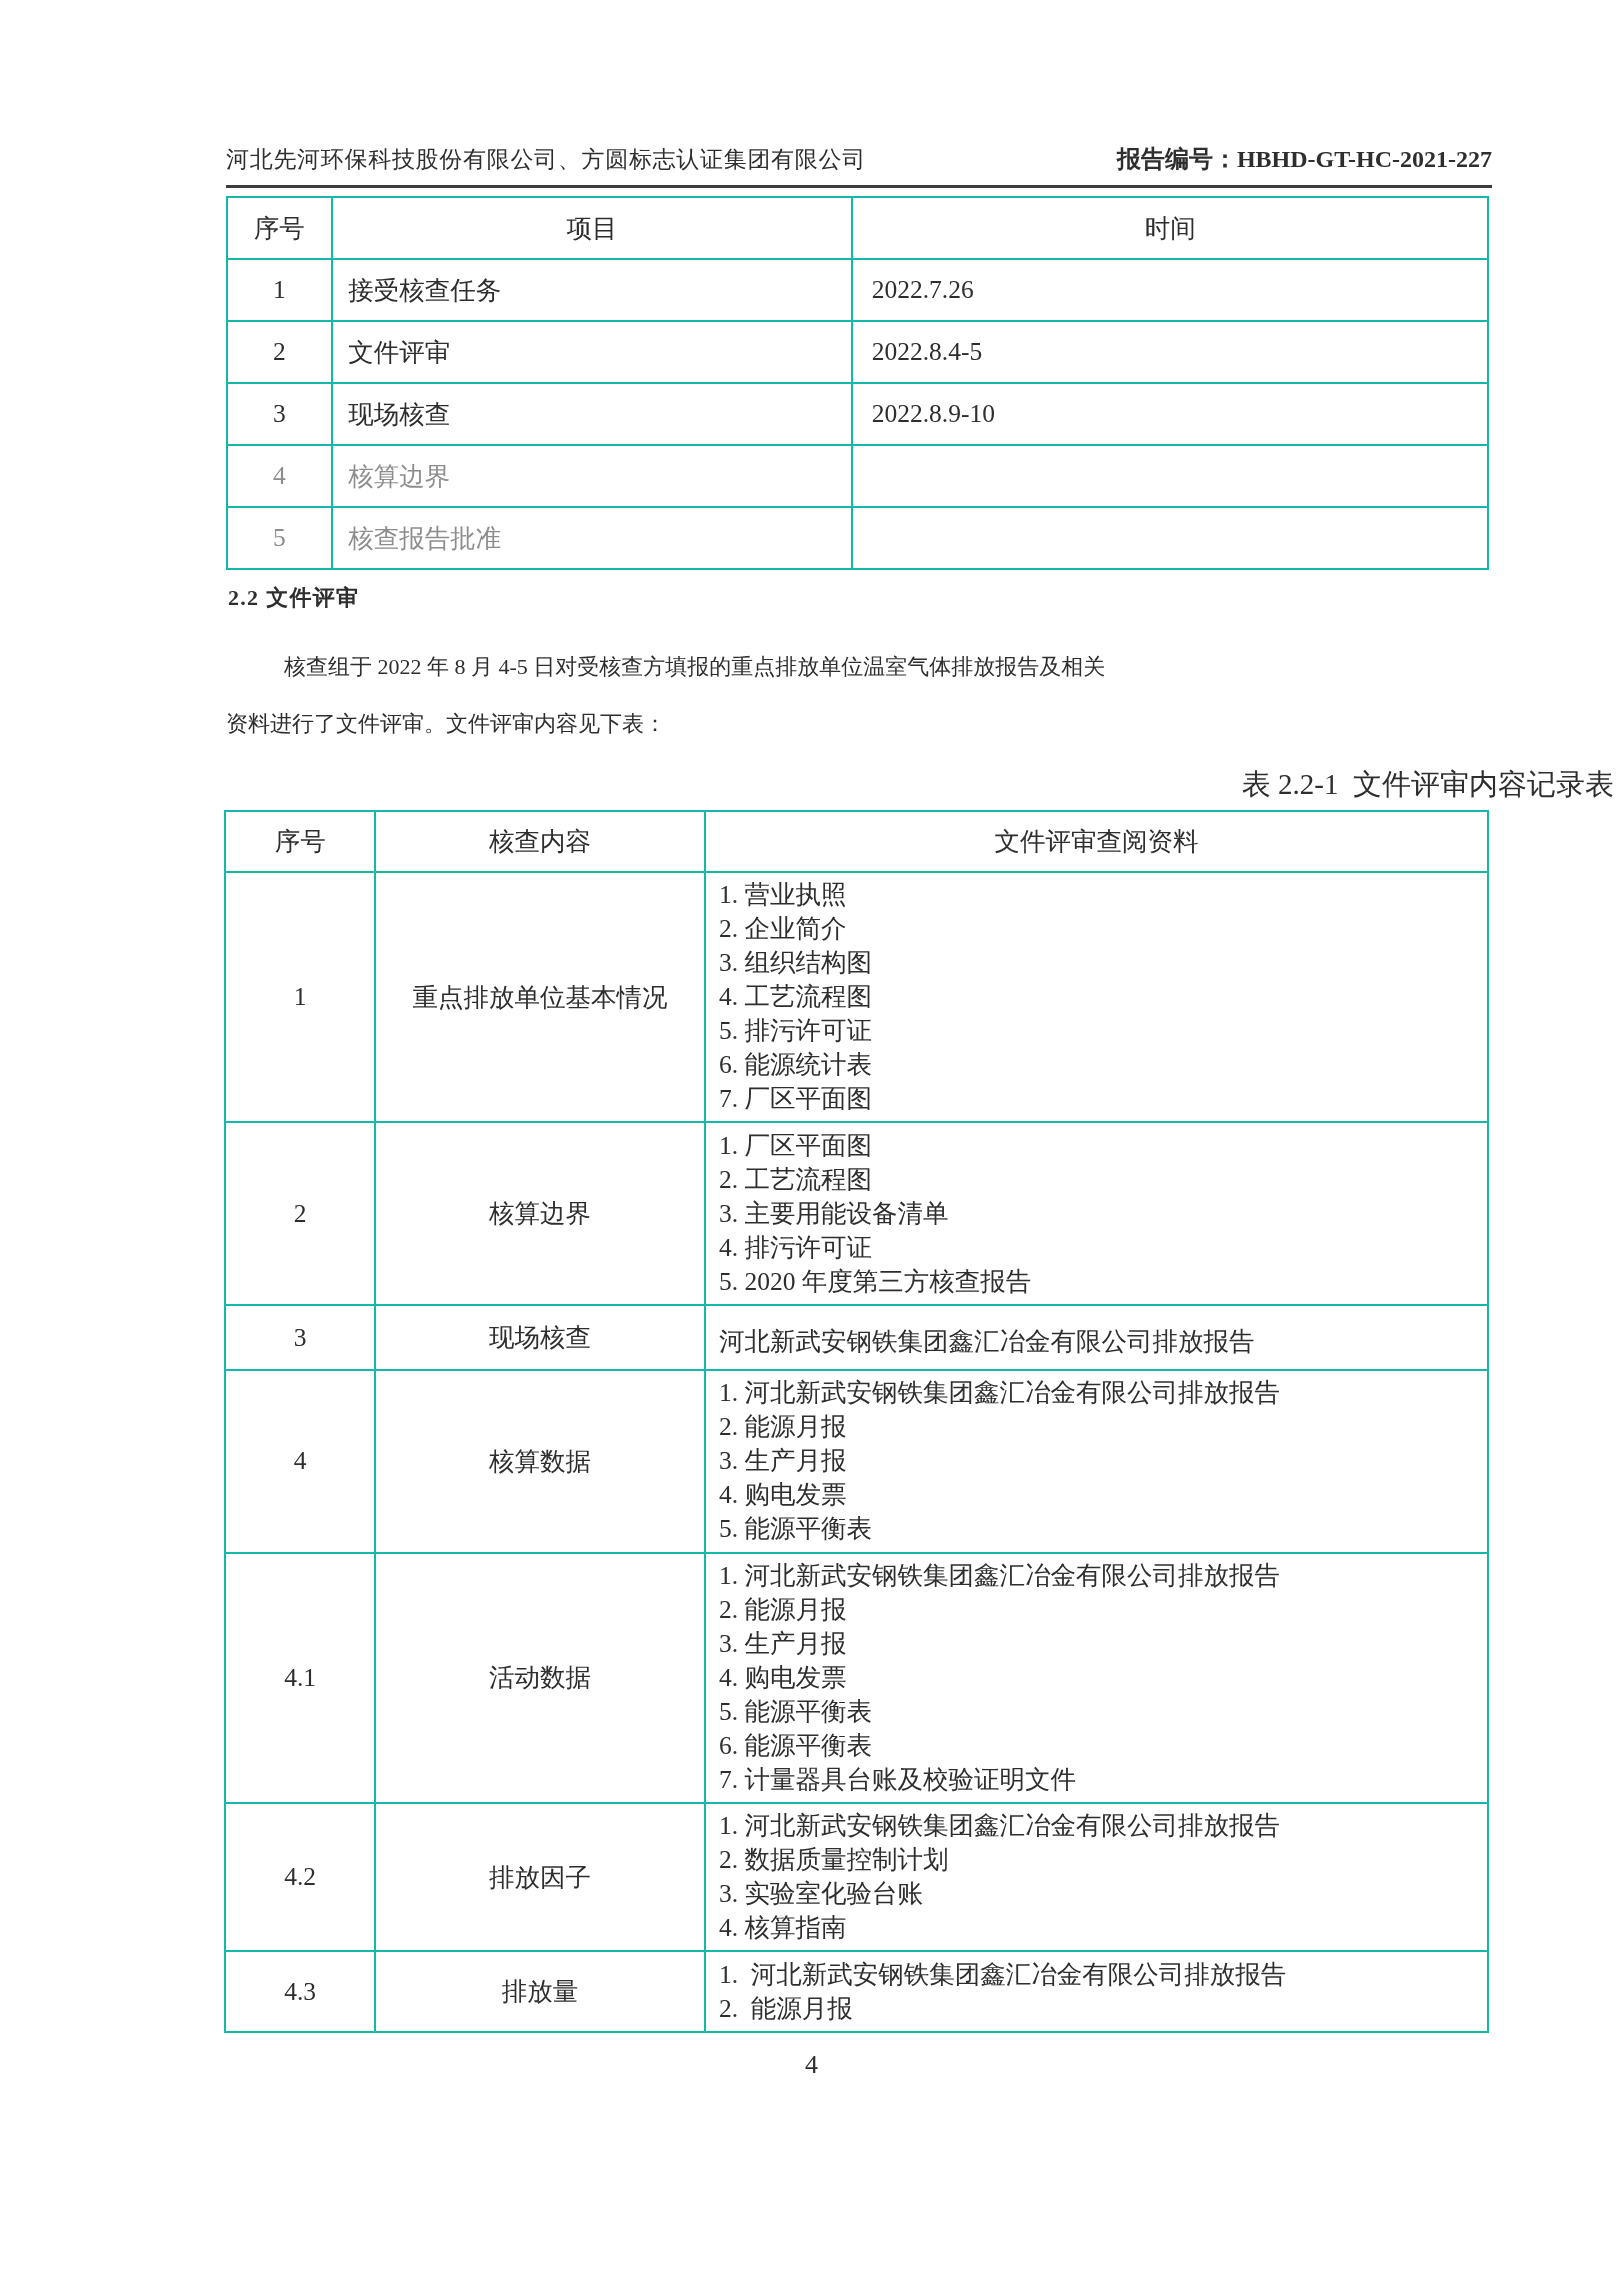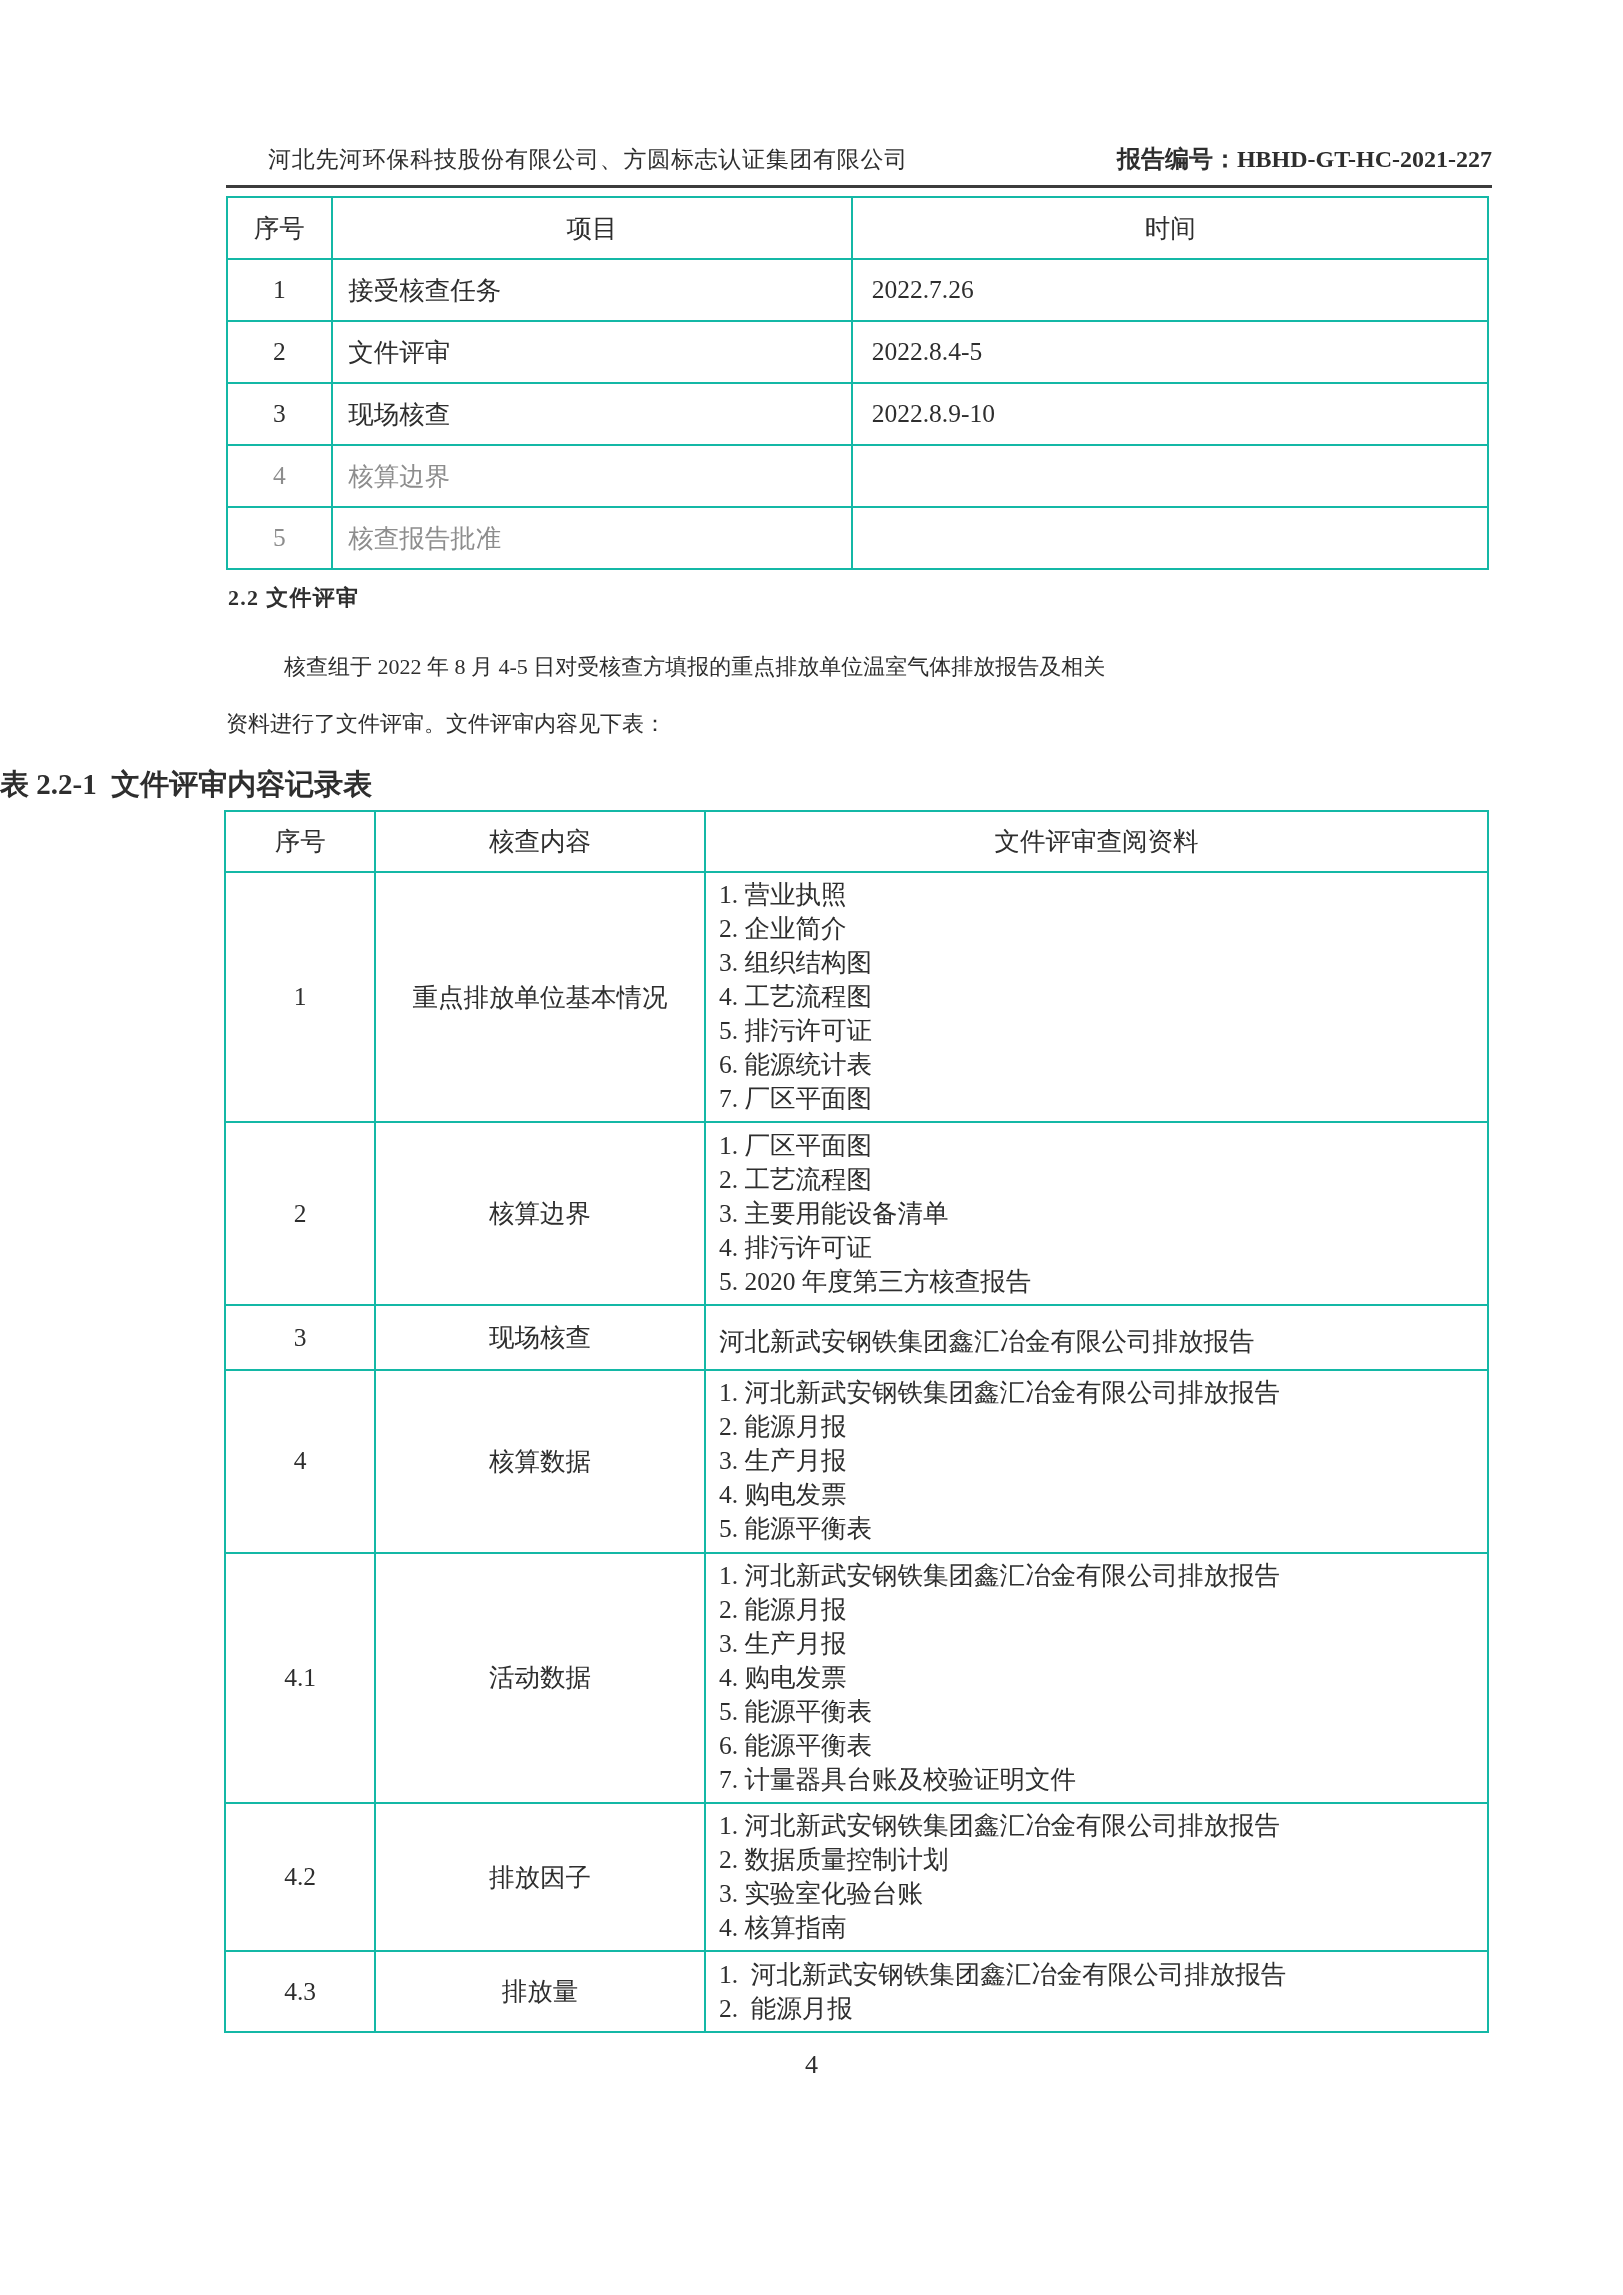--- a/index.html
+++ b/index.html
@@ -9,21 +9,21 @@
     height:2295px;
     margin:0 auto;
     background:#ffffff;
     font-family:"Liberation Serif","DejaVu Serif",serif;
     color:#2e2e2e;
     overflow:hidden;
   }
   
   .header-bar{
     position:absolute; left:226px; right:131px; top:143px;
-    display:flex; justify-content:space-between; align-items:flex-end;margin-left:42px;
+    display:flex; justify-content:space-between; align-items:flex-end;
   }
   .company-name{ font-size:23px; letter-spacing:0.7px; white-space:nowrap; }
   .report-no{ font-size:24px; font-weight:bold; white-space:nowrap; }
   .header-rule{
     position:absolute; left:226px; right:131px; top:185px;
     height:2.6px; background:#3c3c3c;
   }
   
   table{ border-collapse:collapse; table-layout:fixed; width:100%; }
   th,td{
@@ -55,21 +55,21 @@
     font-size:22px; font-weight:bold; letter-spacing:1.3px;
   }
   .body-paragraph{
     position:absolute; left:226px; top:638px; width:1265px;
     font-size:22px; line-height:57px;
   }
   .para-line{ white-space:pre-wrap; }
   .para-line.indent{ text-indent:58px; }
   .table-caption{
     position:absolute; left:0; right:9px; top:765px;
-    text-align:left; font-size:29px; font-weight:bold;
+    text-align:right; font-size:29px; font-weight:normal;
     white-space:pre-wrap;
   }
   .page-number{
     position:absolute; left:0; right:0; top:2050px;
     text-align:center; font-size:26px;
   }
 </style>
 </head>
 <body>
 

